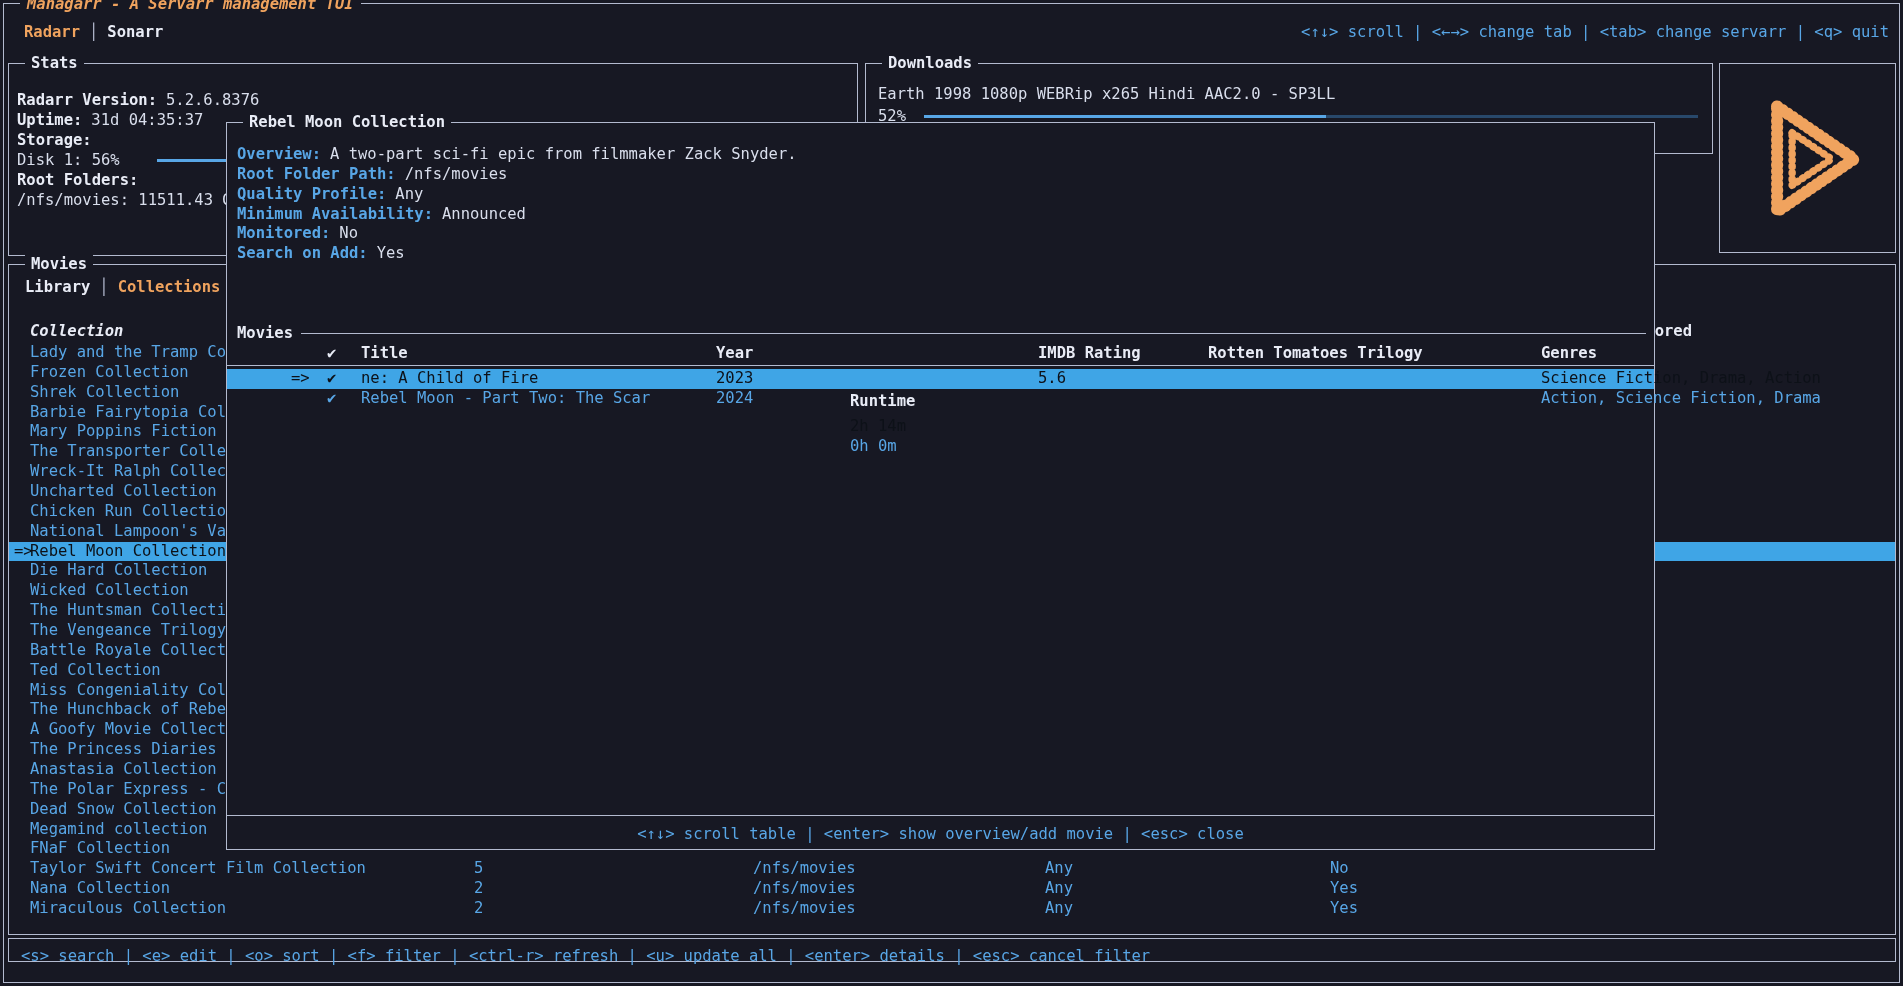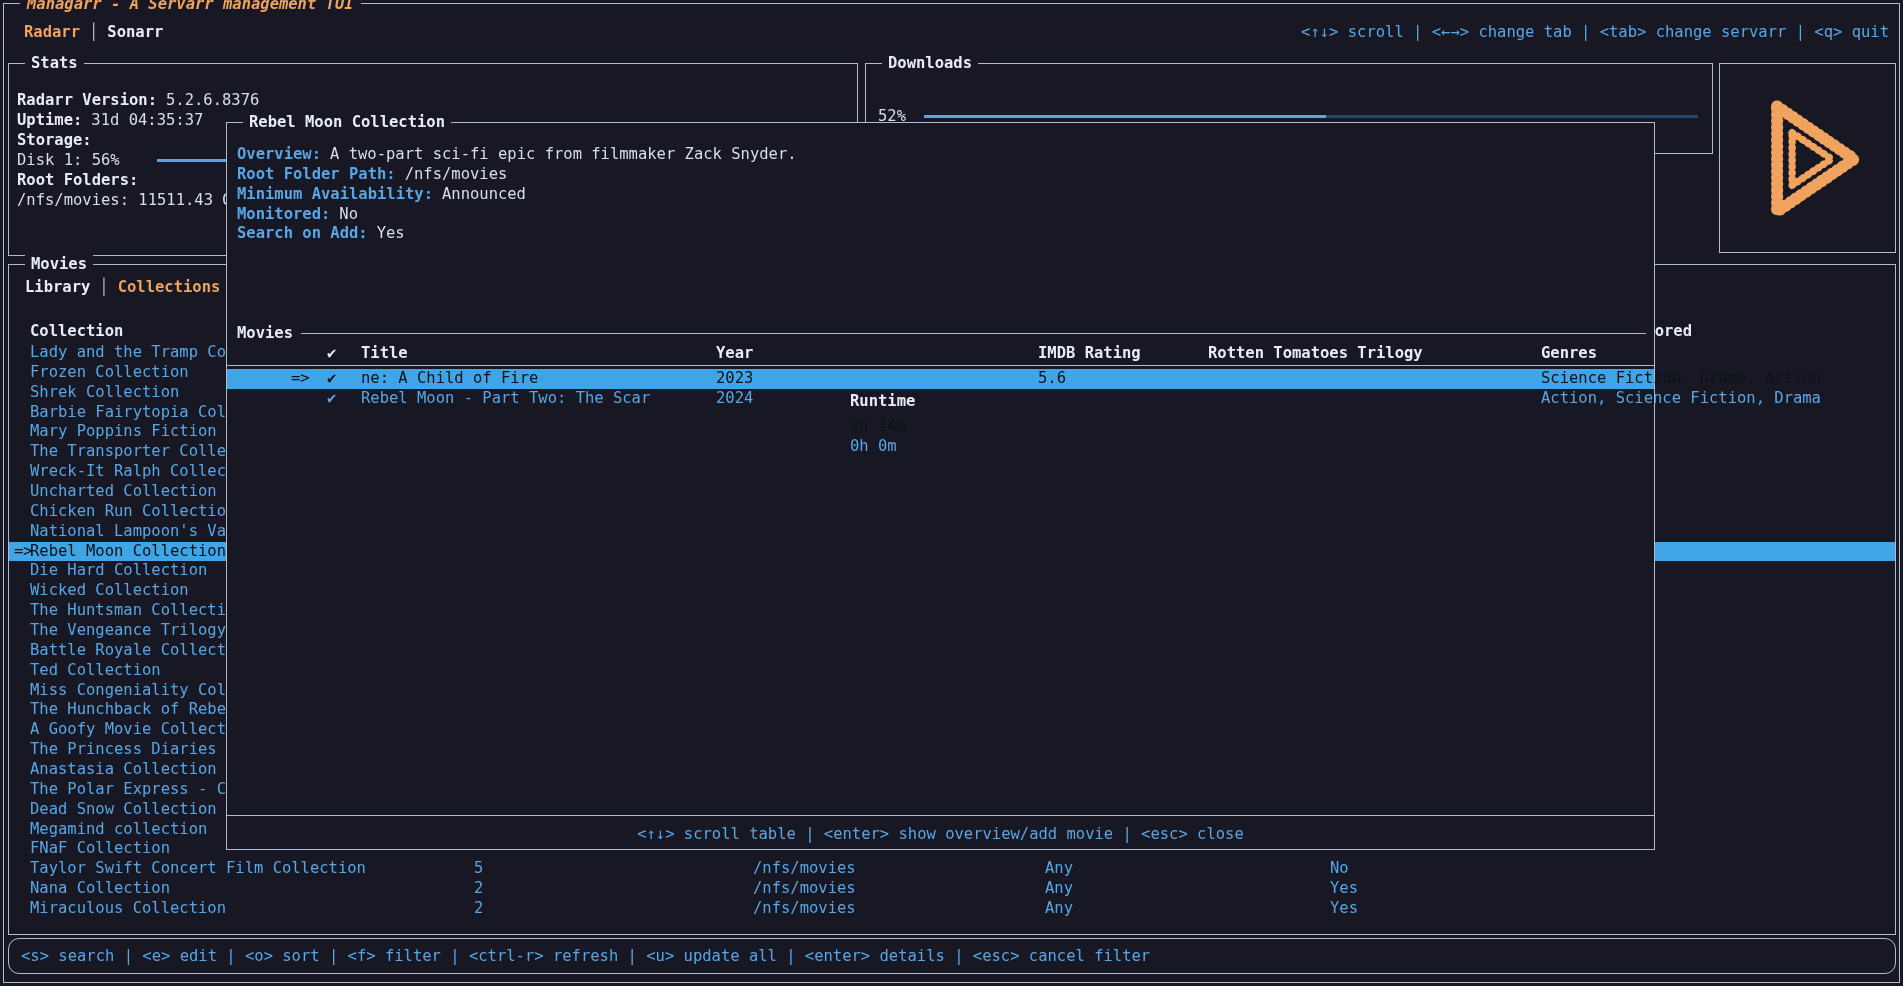--- a/index.html
+++ b/index.html
@@ -48,35 +48,35 @@
   .logo-panel{left:1719px;top:63px;width:177px;height:190px;}
   .logo-panel svg{position:absolute;left:14px;top:20px;}
 
   
   .movies-panel{left:8px;top:264px;width:1888px;height:671px;}
   .mv-tabs{position:absolute;left:12px;top:12px;line-height:20px;white-space:nowrap;}
   .tab-library{color:var(--fg-bright);font-weight:bold;padding:0 4px;}
   .tab-sep2{color:var(--border);padding:0 5px;}
   .tab-collections{color:var(--orange);font-weight:bold;padding:0 4px;}
   .mv-header{position:absolute;left:0;top:56px;height:20px;line-height:20px;width:100%;}
-  .h-collection{position:absolute;left:21px;font-weight:bold;color:var(--fg-bright);}
+  .h-collection{position:absolute;left:21px;font-weight:bold;color:var(--fg-bright);font-style:italic;}
   .h-monitored{position:absolute;left:1599px;font-weight:bold;color:var(--fg-bright);white-space:nowrap;}
   .mv-rows{position:absolute;left:0;top:78px;right:0;height:577px;}
   .mv-row{position:relative;height:19.86px;line-height:19.86px;color:var(--blue);white-space:nowrap;}
   .mv-row span{position:absolute;top:0;}
   .mv-row .c-marker{left:5px;}
   .mv-row .c-label{left:21px;}
   .mv-row .c-count{left:465px;}
   .mv-row .c-root{left:744px;}
   .mv-row .c-quality{left:1036px;}
   .mv-row .c-search{left:1321px;}
   .mv-row.selected{background:var(--sel-bg);color:var(--sel-fg);}
 
   
-  .bottom-bar{left:8px;top:938px;width:1888px;height:36px;border-radius:11px;}
+  .bottom-bar{left:8px;top:938px;width:1888px;height:24px;}
   .bottom-keys{position:absolute;left:12px;top:0;line-height:34px;color:var(--blue);white-space:nowrap;}
 
   
   .modal{left:226px;top:122px;width:1429px;height:728px;z-index:30;}
   .modal-fields{position:absolute;left:10px;top:22px;right:10px;}
   .field-line{line-height:19.86px;white-space:nowrap;}
   .f-label{color:var(--blue);font-weight:bold;margin-right:9px;}
   .f-value{color:var(--fg);}
   .md-section-title{position:absolute;left:10px;top:200px;line-height:20px;font-weight:bold;color:var(--fg-bright);}
   .md-section-rule{position:absolute;left:74px;right:8px;top:210px;border-top:1px solid var(--border);}
@@ -134,20 +134,21 @@
         <span class="s-label">Root Folders:</span>
       </div>
       <div class="s-line">
         <span class="s-value">/nfs/movies: 11511.43 GB</span>
       </div>
     </div>
   </div>
 
   <div class="panel downloads-panel">
     <span class="panel-title">Downloads</span>
+    <div class="dl-name">Earth 1998 1080p WEBRip x265 Hindi AAC2.0 - SP3LL</div>
     <div class="dl-progress">
       <span class="dl-pct">52%</span>
       <div class="dl-bar">
           <div class="bar-fill" style="width: 52%;"></div>
         </div>
     </div>
   </div>
 
   <div class="panel logo-panel">
     <svg width="150" height="150" viewBox="0 0 160 160">
@@ -440,20 +441,23 @@
     <div class="modal-fields">
 
         <div class="field-line">
           <span class="f-label">Overview:</span><span class="f-value">A two-part sci-fi epic from filmmaker Zack Snyder.</span>
         </div>
 
         <div class="field-line">
           <span class="f-label">Root Folder Path:</span><span class="f-value">/nfs/movies</span>
         </div>
 
+        <div class="field-line">
+          <span class="f-label">Quality Profile:</span><span class="f-value">Any</span>
+        </div>
 
         <div class="field-line">
           <span class="f-label">Minimum Availability:</span><span class="f-value">Announced</span>
         </div>
 
         <div class="field-line">
           <span class="f-label">Monitored:</span><span class="f-value">No</span>
         </div>
 
         <div class="field-line">

